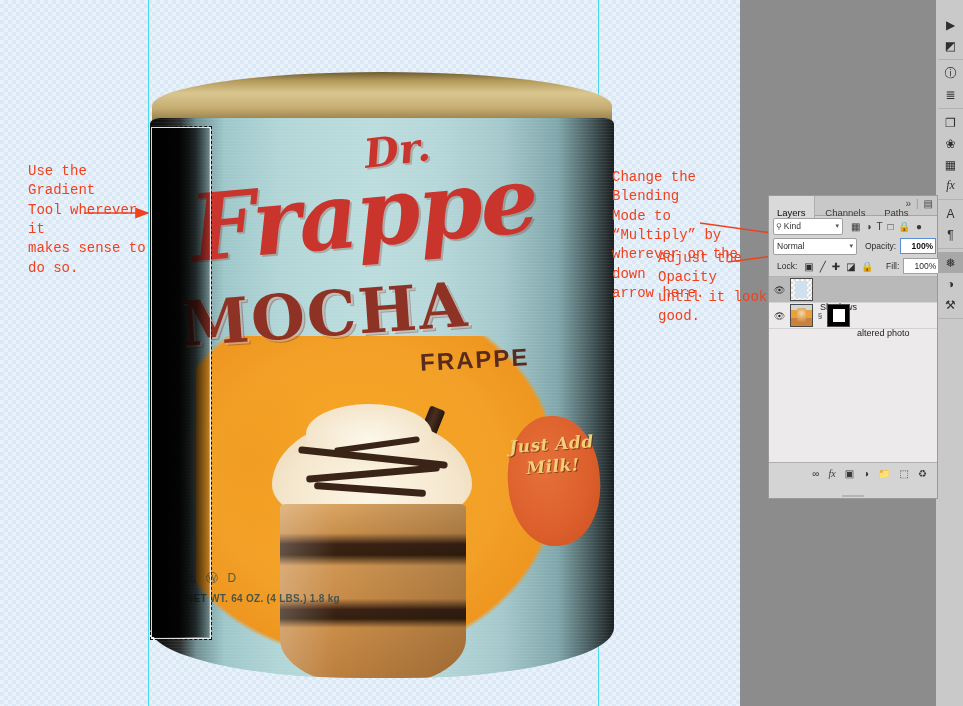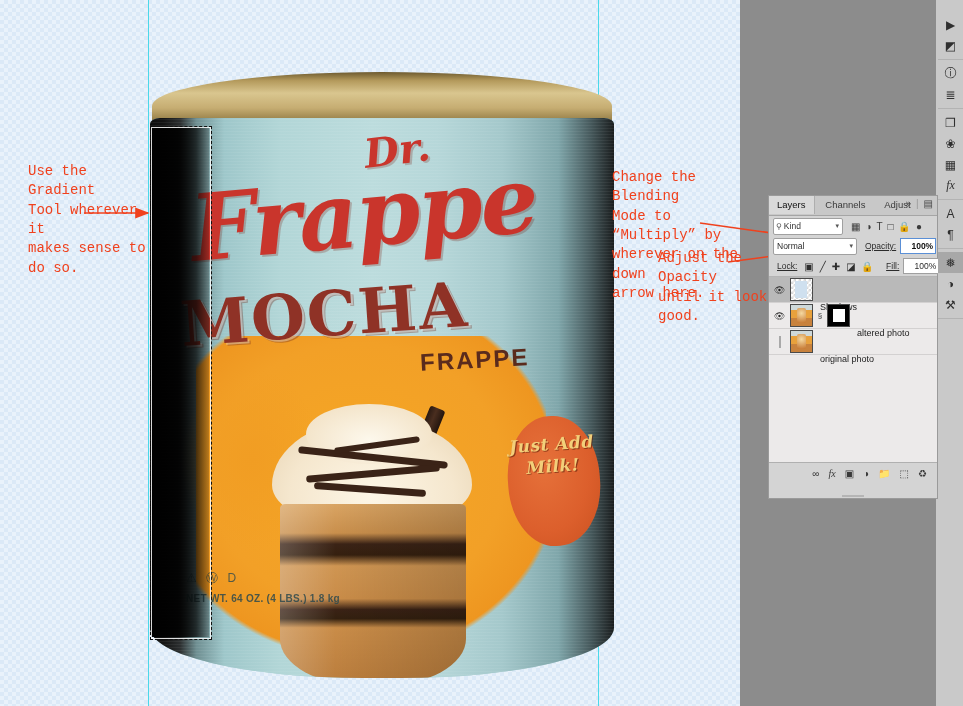--- a/index.html
+++ b/index.html
@@ -158,42 +158,42 @@
   .anno.a3{left:612px;top:249px;width:150px;margin-left:46px;}
   svg.arrows{position:absolute;left:0;top:0;width:963px;height:706px;pointer-events:none;}
 
   
   .panel{
     position:absolute;left:768px;top:195px;width:168px;height:302px;
     background:#d4d4d4;border:1px solid #9a9a9a;
     font-size:10px;color:#2b2b2b;
   }
   .panel-tabs{height:19px;background:#c8c8c8;border-bottom:1px solid #a5a5a5;position:relative;}
-  .ptab{display:inline-block;height:18px;line-height:18px;padding:0 8px;font-size:9.5px;color:#3a3a3a;}
+  .ptab{display:inline-block;height:18px;line-height:18px;padding:8px 8px;font-size:9.5px;color:#3a3a3a;}
   .ptab.active{background:#d9d9d9;border-right:1px solid #aeaeae;color:#111;}
   .tab-right{position:absolute;right:4px;top:2px;display:flex;gap:5px;align-items:center;color:#4a4a4a;font-size:10px;}
   .divider{color:#9a9a9a;}
 
   .row{display:flex;align-items:center;height:18px;padding:1px 4px;gap:4px;}
   .filter-row{background:#d4d4d4;}
   .kindsel{
     flex:0 0 64px;height:15px;background:#fff;border:1px solid #a0a0a0;border-radius:2px;
     display:flex;align-items:center;padding:0 2px;font-size:8.5px;color:#333;position:relative;
   }
   .kindsel .mag{margin-right:2px;color:#555;font-size:8px;}
   .kindsel .car{position:absolute;right:3px;font-size:7px;color:#555;}
   .ficons{display:flex;gap:5px;align-items:center;margin-left:4px;color:#3b3b3b;font-size:10px;}
 
   .blend-row{background:#d4d4d4;}
   .blendsel{
     flex:0 0 76px;height:15px;background:#fff;border:1px solid #a0a0a0;border-radius:2px;
     display:flex;align-items:center;padding:0 3px;font-size:8.5px;position:relative;
   }
   .blendsel .car{position:absolute;right:3px;font-size:7px;color:#555;}
-  .oplabel{font-size:8.5px;color:#2b2b2b;margin-left:4px;text-decoration:underline;}
+  .oplabel{font-size:8.5px;color:#2b2b2b;margin-left:4px;}
   .opbox{
     height:14px;min-width:30px;background:#fff;border:1px solid #5a8fd6;
     display:flex;align-items:center;justify-content:flex-end;padding:0 2px;
     font-size:8.5px;font-weight:bold;color:#111;
   }
   .opcar{width:13px;height:14px;border:1px solid #7ba2d8;border-left:none;background:#eee;
          display:flex;align-items:center;justify-content:center;font-size:6px;color:#444;}
   .fillbox{height:14px;min-width:30px;background:#fff;border:1px solid #a0a0a0;
            display:flex;align-items:center;justify-content:flex-end;padding:0 2px;font-size:8.5px;}
   .fillcar{width:13px;height:14px;border:1px solid #a8a8a8;border-left:none;background:#eee;
@@ -315,21 +315,21 @@
     </defs>
     <line x1="84" y1="213" x2="148" y2="213" stroke="#f0411d" stroke-width="1.6" marker-end="url(#ah)"></line>
     <line x1="700" y1="223" x2="843" y2="243" stroke="#f0411d" stroke-width="1.6" marker-end="url(#ah)"></line>
     <line x1="728" y1="262" x2="872" y2="243" stroke="#f0411d" stroke-width="1.6" marker-end="url(#ah)"></line>
   </svg>
 
   <div class="panel">
     <div class="panel-tabs">
       <span class="ptab active">Layers</span>
       <span class="ptab">Channels</span>
-      <span class="ptab">Adjust</span>
+      <span class="ptab">Paths</span>
       <span class="tab-right">
         <span>»</span>
         <span class="divider">|</span>
         <span>▤</span>
       </span>
     </div>
 
     <div class="row filter-row">
       <span class="kindsel">
         <span class="mag">⚲</span>
@@ -380,25 +380,20 @@
       </div>
       <div class="layer">
         <span class="eye">👁</span>
         <span class="thumb photo"></span>
         <span class="linkdots">§</span>
         <span class="maskthumb">
             <i></i>
           </span>
         <span class="lname">altered photo</span>
       </div>
-      <div class="layer">
-        <span class="eye off"><span class="eyebox"></span></span>
-        <span class="thumb photo"></span>
-        <span class="lname">original photo</span>
-      </div>
     </div>
 
     <div class="panel-foot">
       <span>∞</span>
       <span style="font-style:italic;font-family:'Liberation Serif',serif;">fx</span>
       <span>▣</span>
       <span>◑</span>
       <span>📁</span>
       <span>⬚</span>
       <span>♻</span>

